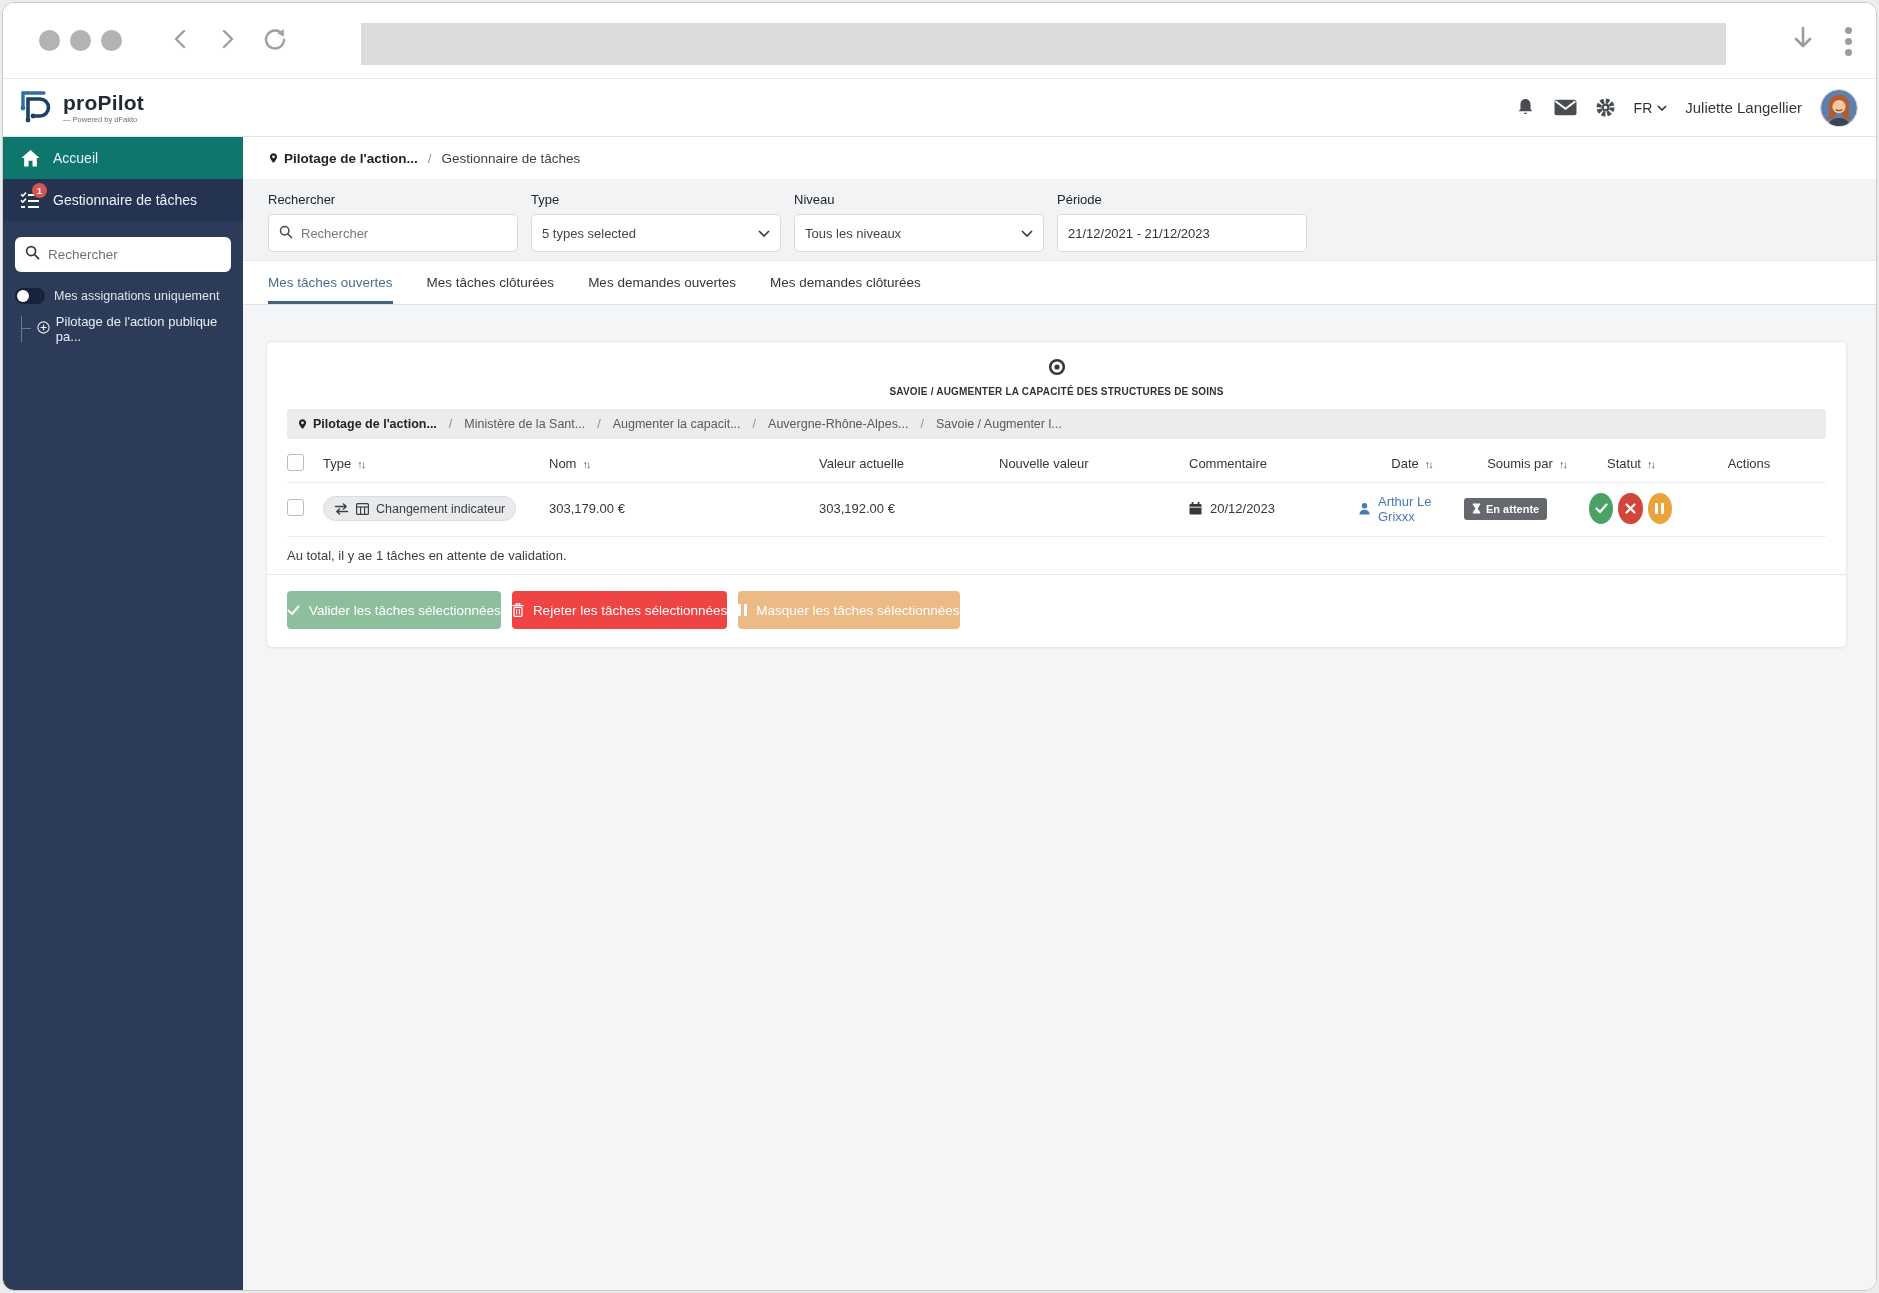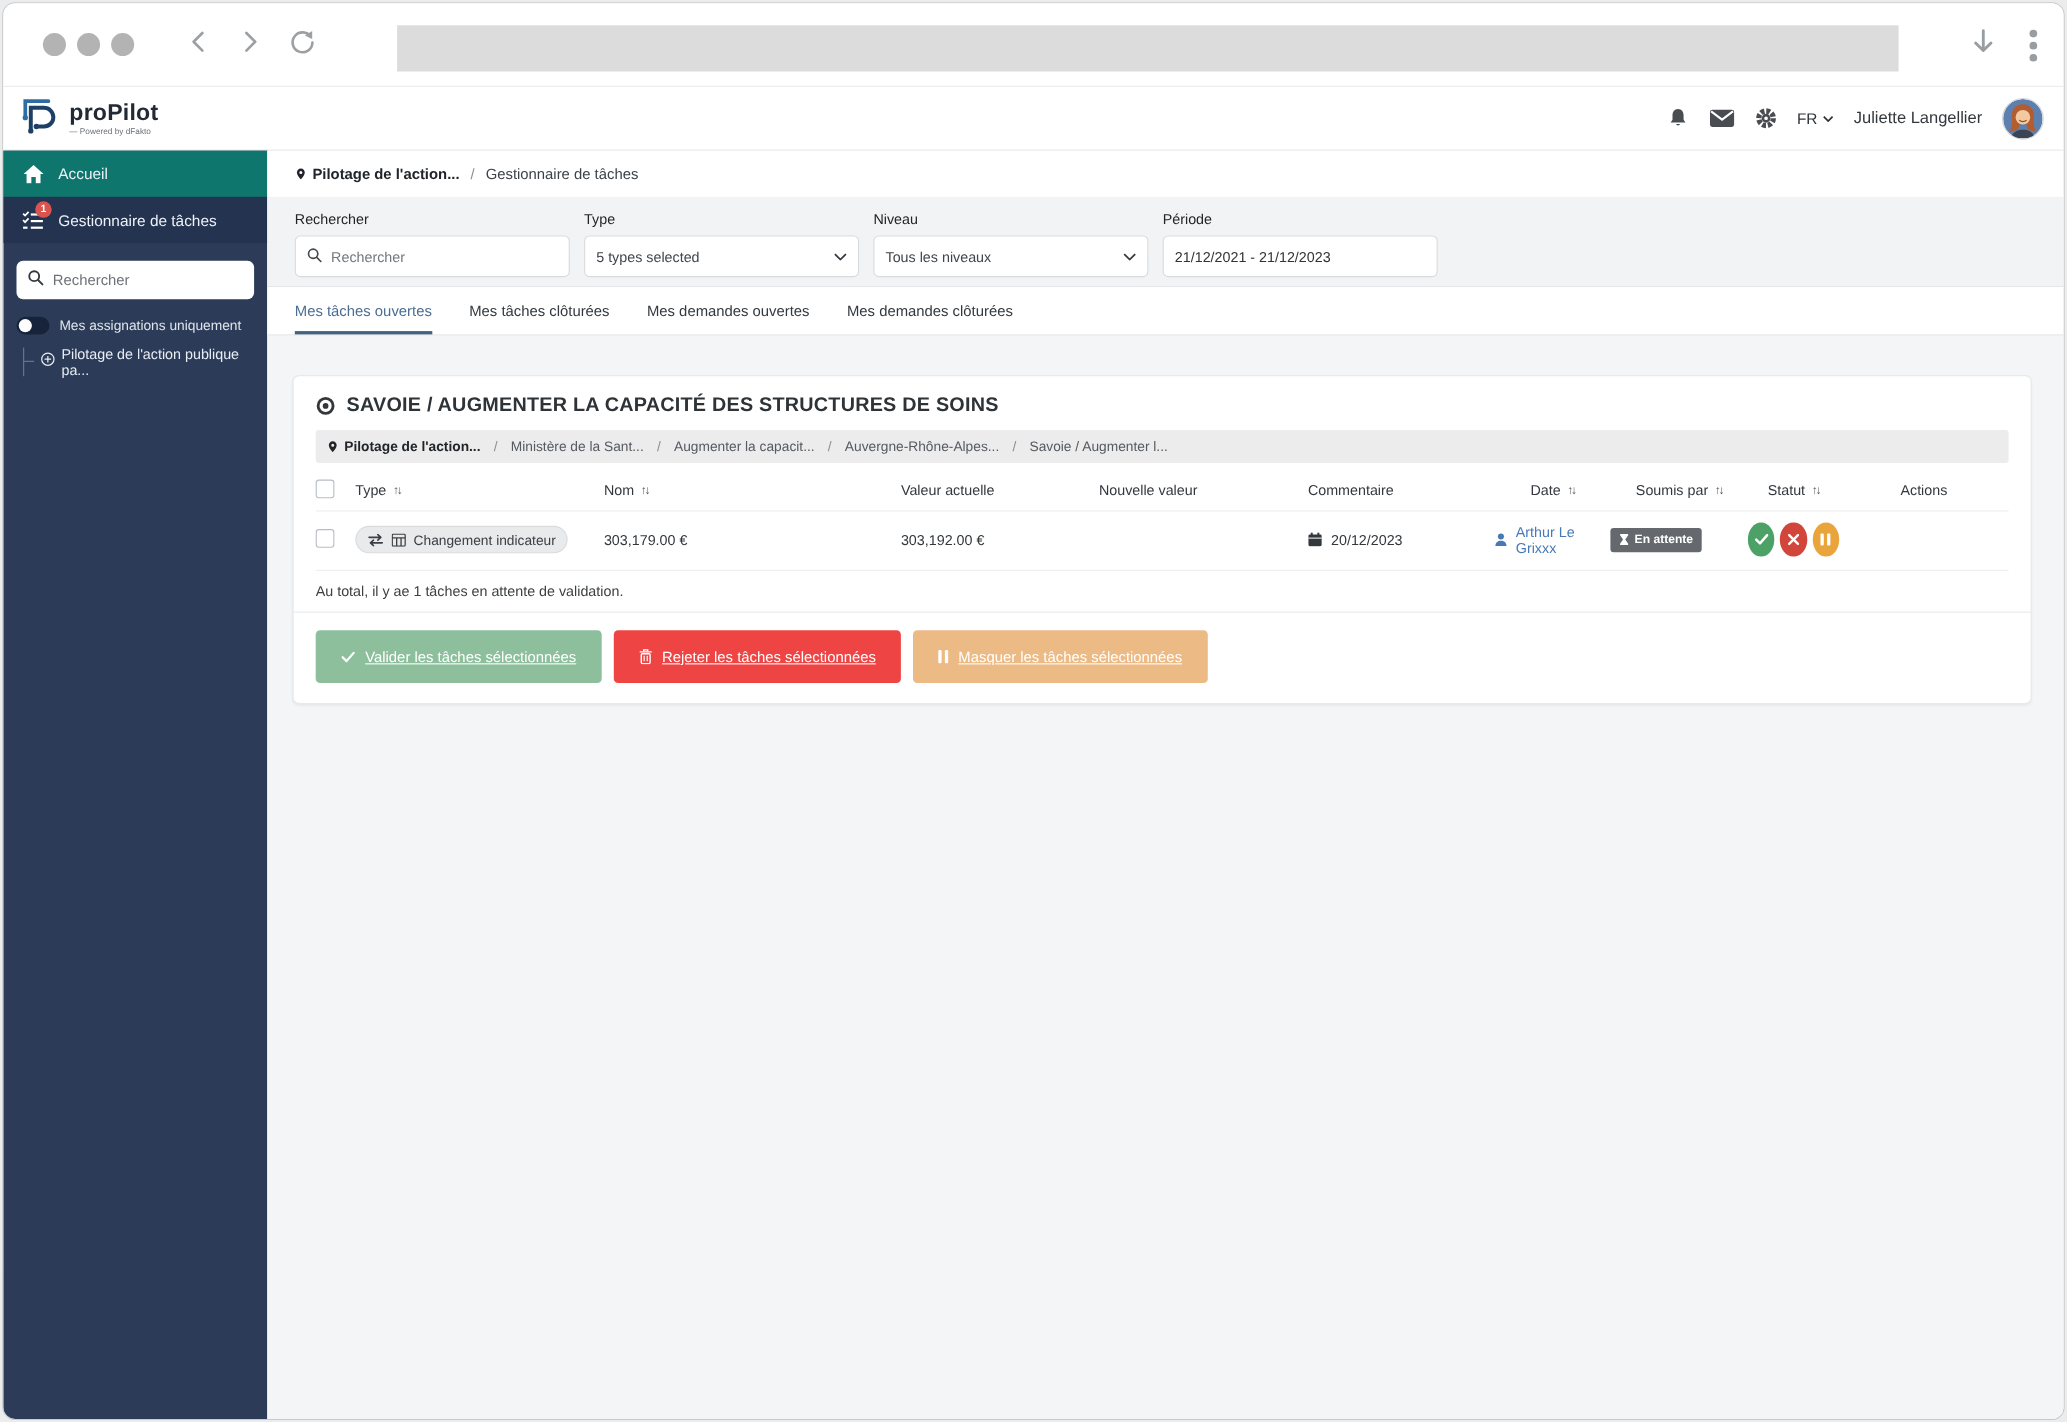--- a/index.html
+++ b/index.html
@@ -76,22 +76,22 @@
 
   .tabs { height:44px; background:#fff; border-bottom:1px solid #dfe3e6; display:flex;
           gap:34px; padding-left:25px; }
   .tab { display:flex; align-items:center; font-size:13.5px; color:#32383e; cursor:pointer;
          border-bottom:3px solid transparent; padding-top:2px; }
   .tab.active { color:#4a6d92; border-bottom-color:#44617e; }
 
   .content { padding:36px 29px 0 23px; }
   .card { background:#fff; border:1px solid #e7e9eb; border-radius:6px; box-shadow:0 1px 2px rgba(0,0,0,.05);
           padding:16px 20px 18px; }
-  .card-title { display:flex; align-items:center; gap:10px; font-size:18px; font-weight:bold;
-                color:#2e3338; letter-spacing:.2px; }
+  .card-title { display:flex; align-items:center; gap:10px; font-size:10px; font-weight:bold;
+                color:#2e3338; letter-spacing:.2px;flex-direction:column; }
   .card-path { margin-top:12px; background:#ececec; border-radius:3px; height:30px; display:flex;
                align-items:center; gap:10px; padding:0 10px; font-size:12.5px; color:#555b61; }
   .card-path .root { font-weight:bold; color:#212529; display:flex; align-items:center; gap:5px; }
 
   .grid { display:grid; grid-template-columns:36px 226px 270px 180px 190px 170px 105px 125px 83px 1fr;
           align-items:center; }
   .thead { height:38px; border-bottom:1px solid #ebedf0; margin-top:6px; font-size:13px; color:#32383e; }
   .th { display:flex; align-items:center; gap:6px; }
   .th.center { justify-content:center; }
   .sort { font-size:11px; color:#555b61; letter-spacing:-2px; cursor:pointer; }
@@ -107,22 +107,22 @@
   .stbadge { display:inline-flex; align-items:center; gap:5px; height:22px; padding:0 8px;
              background:#65696d; border-radius:3px; color:#fff; font-size:11px; font-weight:bold; }
   .acts { display:flex; gap:5px; }
   .act { width:31px; height:31px; border-radius:50%; display:flex; align-items:center;
          justify-content:center; cursor:pointer; }
   .act.ok { background:#4ca166; } .act.no { background:#d2453a; } .act.hold { background:#e9a43c; }
   .pausebars { display:flex; gap:3px; } .pausebars i { width:3px; height:11px; background:#fff; border-radius:1px; }
 
   .summary { margin:0 -20px; padding:11px 20px; border-bottom:1px solid #e6e8ea; font-size:13px; color:#3c4043; }
   .btnrow { display:flex; gap:11px; margin-top:16px; }
-  .btn { display:inline-flex; align-items:center; gap:9px; height:48px; padding:0 23px; border-radius:4px;
-         color:#fff; font-size:13.5px; cursor:pointer; border:none;text-decoration:underline; }
+  .btn { display:inline-flex; align-items:center; gap:9px; height:38px; padding:0 0; border-radius:4px;
+         color:#fff; font-size:13.5px; cursor:pointer; border:none; }
   .btn.green { background:#8dbf9d; } .btn.red { background:#ef4444; } .btn.orange { background:#ecba85; }
   .btn .pausebars i { height:12px; }
 </style>
 </head>
 <body>
 
 <div class="window">
 
   <div class="chrome">
     <div class="dots">

